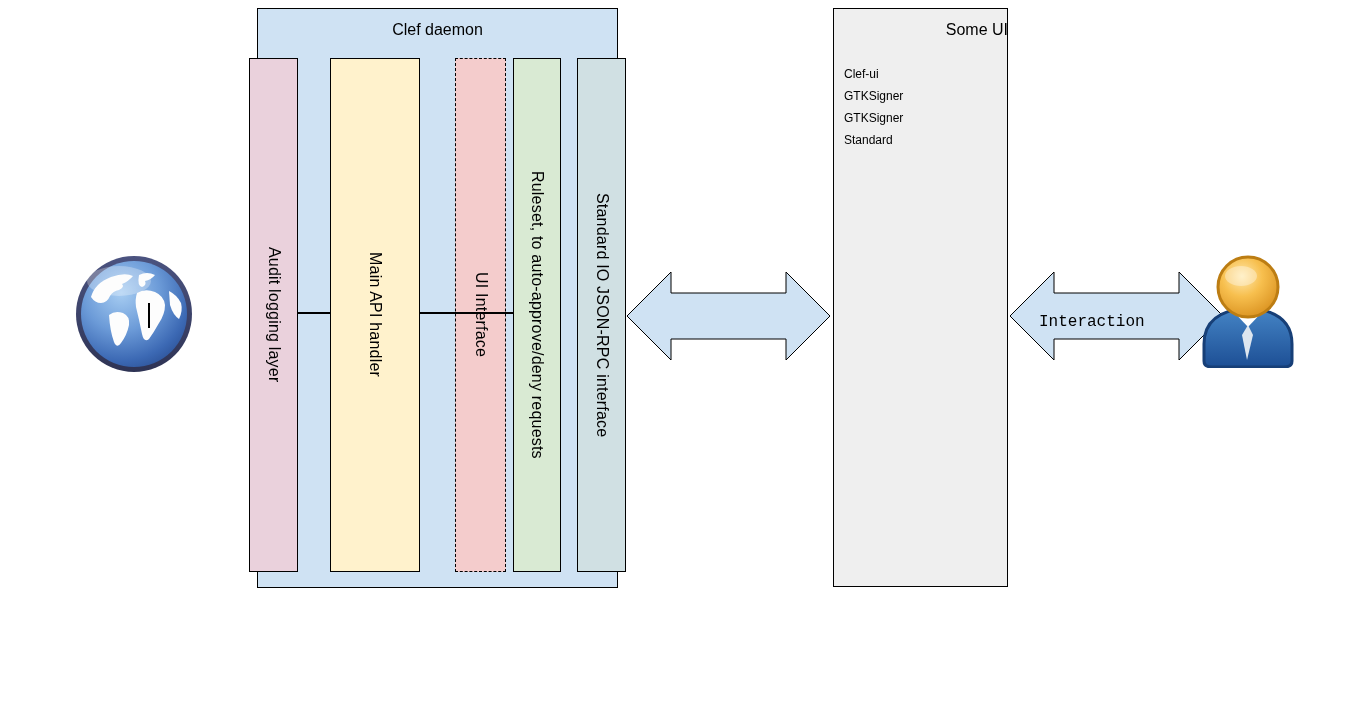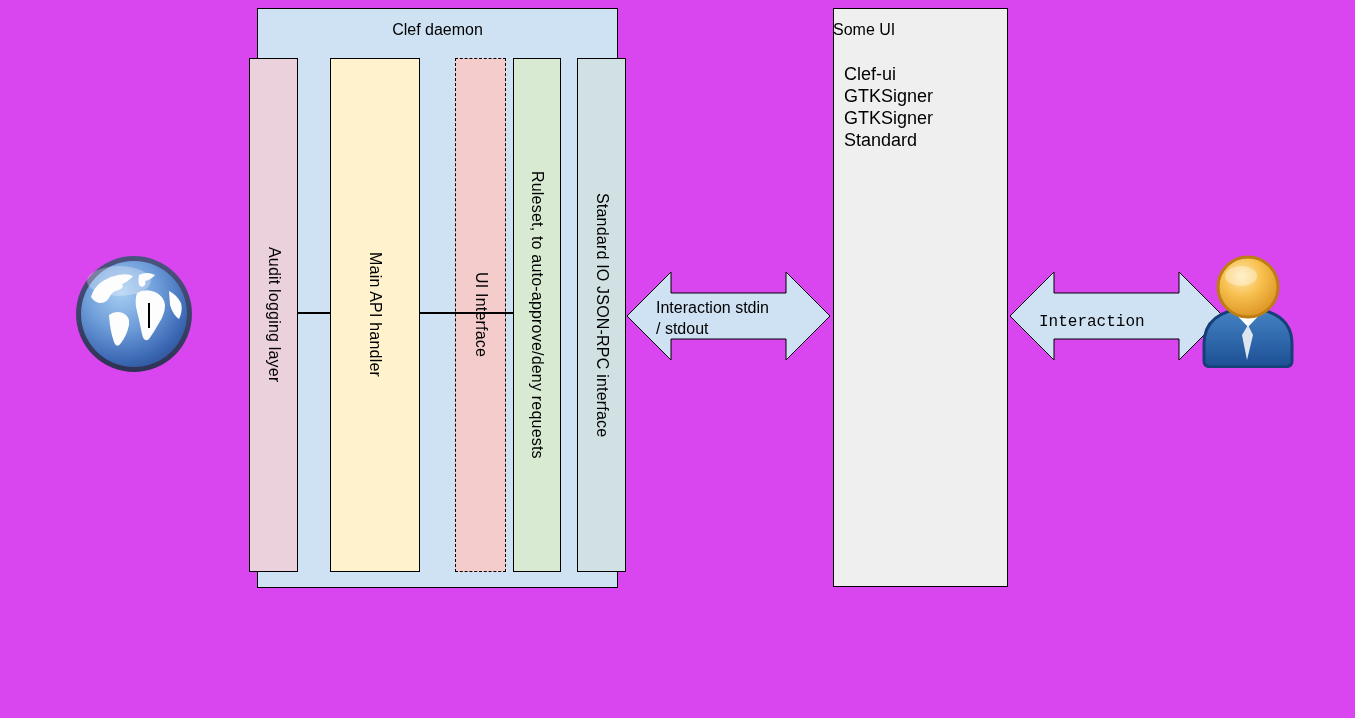--- a/index.html
+++ b/index.html
@@ -1,21 +1,21 @@
 <!DOCTYPE html>
 <html><head>
 <meta charset="utf-8">
 <style>
   html, body { margin: 0; padding: 0; background: #000; }
   * { box-sizing: border-box; }
   .canvas {
     position: relative;
     width: 1355px;
     height: 718px;
-    background: #d946ef;
+    background: #ffffff;
     overflow: hidden;
     font-family: "Liberation Sans", sans-serif;
     color: #000;
   }
   .abs { position: absolute; }
 
   
   .clef-box {
     left: 257px; top: 8px; width: 361px; height: 580px;
     background: #cfe2f3;
@@ -52,25 +52,25 @@
   .vtick { left: 148px; top: 303px; width: 2px; height: 25px; background: #000; z-index: 6; }
 
   
   .someui-box {
     left: 833px; top: 8px; width: 175px; height: 579px;
     background: #efefef;
     border: 1px solid #000;
   }
   .someui-title {
     left: 833px; top: 20px; width: 175px; height: 20px;
-    text-align: left; font-size: 16px; line-height: 20px;
+    text-align: right; font-size: 16px; line-height: 20px;
   }
   .someui-list {
     left: 844px; top: 63px; width: 160px;
-    font-size: 18px; line-height: 22px;
+    font-size: 12px; line-height: 22px;
   }
 
   
   .arrow-svg { top: 272px; height: 88px; }
   .arrow-left-svg  { left: 627px; width: 203px; }
   .arrow-right-svg { left: 1010px; width: 213px; }
   .arrow-label {
     font-size: 16px; line-height: 21px; z-index: 4;
   }
   .arrow-label-left  { left: 656px; top: 297px; width: 160px; }
@@ -136,24 +136,20 @@
       <path d="M 96,38 Q 104,42 108,50 Q 110,58 106,66 Q 100,62 97,52 Z" fill="#fdfdfd"></path>
 
       <ellipse cx="46" cy="28" rx="32" ry="15" fill="#ffffff" opacity="0.28"></ellipse>
     </svg>
   </div>
   <div class="abs vtick"></div>
 
   <svg class="abs arrow-svg arrow-left-svg" viewBox="0 0 203 88" xmlns="http://www.w3.org/2000/svg">
     <polygon points="0,44 44,0 44,21 159,21 159,0 203,44 159,88 159,67 44,67 44,88" fill="#cfe2f3" stroke="#000000" stroke-width="1"></polygon>
   </svg>
-  <div class="abs arrow-label arrow-label-left">
-    <div>Interaction stdin</div>
-    <div>/ stdout</div>
-  </div>
 
   <div class="abs someui-box"></div>
   <div class="abs someui-title">Some UI</div>
   <div class="abs someui-list">
     <div>Clef-ui</div>
     <div>GTKSigner</div>
     <div>GTKSigner</div>
     <div>Standard</div>
   </div>
 

